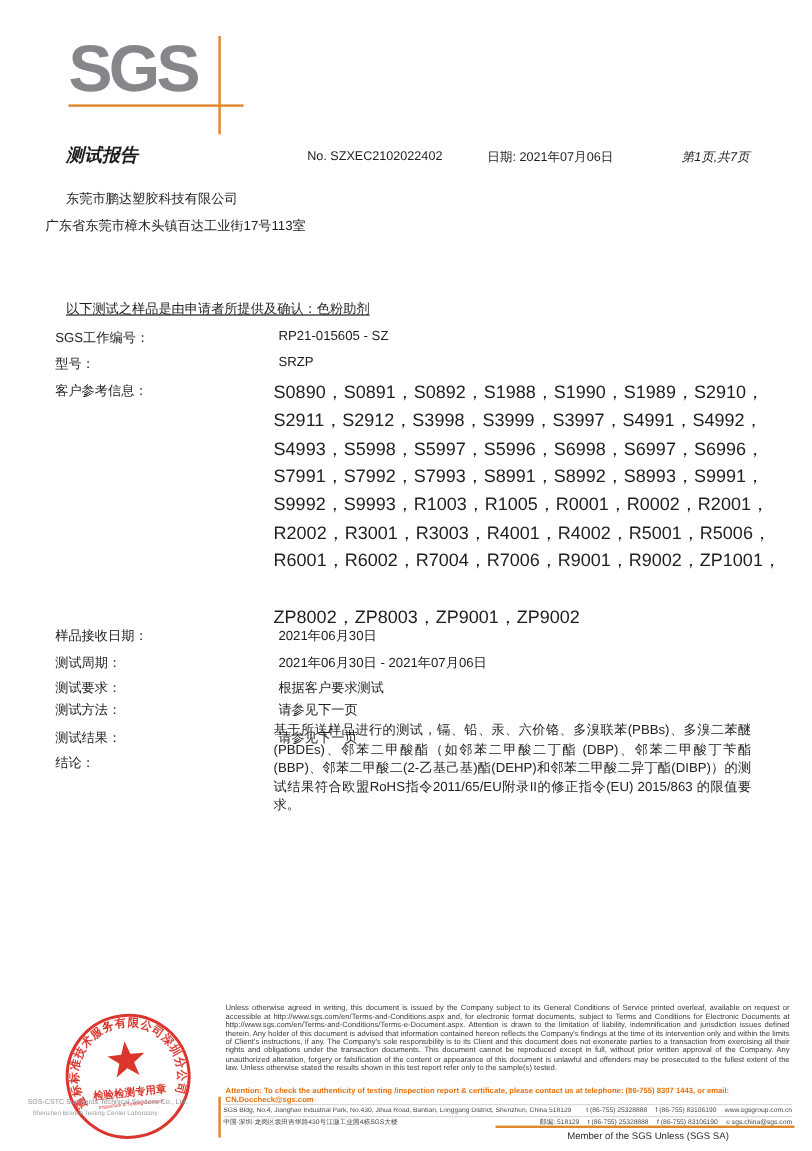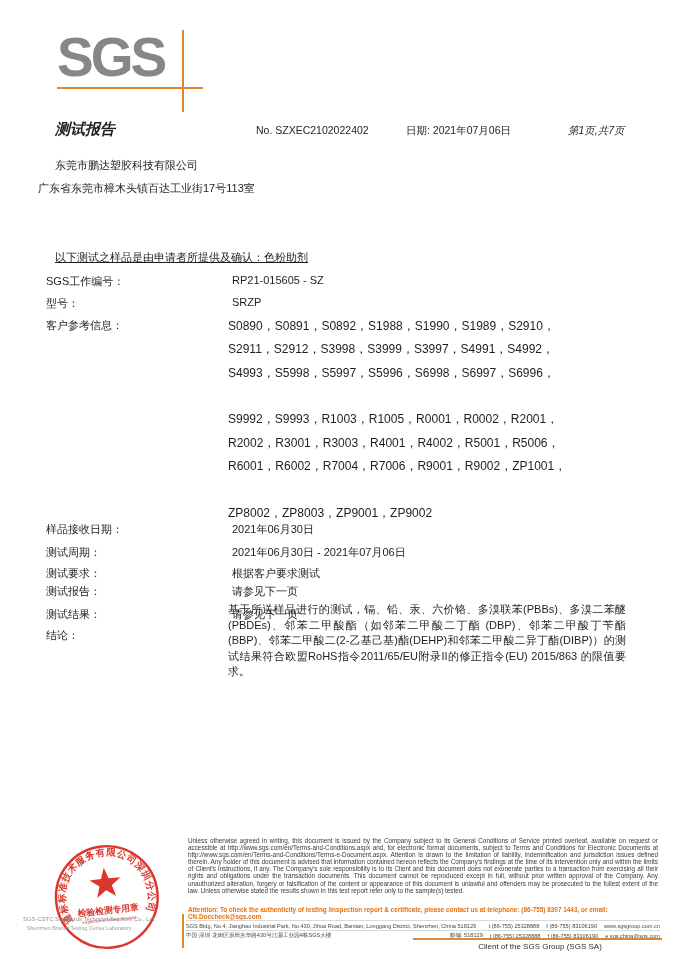--- a/index.html
+++ b/index.html
@@ -18,21 +18,21 @@
   .hdate{left:406px;}
   .hpage{left:568px;font-style:italic;}
   
   .co-name{position:absolute;left:55px;top:158px;font-size:11px;}
   .co-addr{position:absolute;left:38px;top:181px;font-size:11px;}
   .intro{position:absolute;left:55px;top:250px;font-size:11px;text-decoration:underline;}
   
   .frow{position:absolute;left:0;width:677px;font-size:11px;}
   .frow .lbl{position:absolute;left:46px;white-space:nowrap;}
   .frow .val{position:absolute;left:212px;white-space:nowrap;margin-left:20px;}
-  .ref-line{position:absolute;left:228px;font-size:12px;white-space:nowrap;}
+  .ref-line{position:absolute;left:228px;font-size:15px;white-space:nowrap;}
   .conc-val{position:absolute;left:228px;top:602px;width:398px;font-size:11px;
             line-height:15.5px;text-align:justify;white-space:normal;}
   
   .stamp{position:absolute;left:46px;top:838px;transform:rotate(-6deg);opacity:0.92;}
   .stamp-co1{position:absolute;left:23px;top:916px;width:165px;font-size:5.9px;color:#8e9193;white-space:nowrap;}
   .stamp-co2{position:absolute;left:27px;top:925px;width:165px;font-size:5.3px;color:#9aa0a2;white-space:nowrap;}
   .f-vline{position:absolute;left:182px;top:914px;width:1.5px;height:34px;background:#e0862c;}
   .disclaimer{position:absolute;left:188px;top:837px;width:470px;font-size:6.35px;
               line-height:7.1px;text-align:justify;color:#3b3b3b;}
   .attention{position:absolute;left:188px;top:906px;width:470px;font-size:6.4px;
@@ -73,39 +73,40 @@
     <span class="lbl">型号：</span>
     <span class="val">SRZP</span>
   </div>
 
   <div class="frow" style="top:318px">
     <span class="lbl">客户参考信息：</span>
   </div>
   <div class="ref-line" style="top:318px">S0890，S0891，S0892，S1988，S1990，S1989，S2910，</div>
   <div class="ref-line" style="top:341px">S2911，S2912，S3998，S3999，S3997，S4991，S4992，</div>
   <div class="ref-line" style="top:365px">S4993，S5998，S5997，S5996，S6998，S6997，S6996，</div>
+  <div class="ref-line" style="top:388px">S7991，S7992，S7993，S8991，S8992，S8993，S9991，</div>
   <div class="ref-line" style="top:411px">S9992，S9993，R1003，R1005，R0001，R0002，R2001，</div>
   <div class="ref-line" style="top:435px">R2002，R3001，R3003，R4001，R4002，R5001，R5006，</div>
   <div class="ref-line" style="top:458px">R6001，R6002，R7004，R7006，R9001，R9002，ZP1001，</div>
   <div class="ref-line" style="top:505px">ZP8002，ZP8003，ZP9001，ZP9002</div>
 
   <div class="frow" style="top:522px">
     <span class="lbl">样品接收日期：</span>
     <span class="val">2021年06月30日</span>
   </div>
   <div class="frow" style="top:545px">
     <span class="lbl">测试周期：</span>
     <span class="val">2021年06月30日 - 2021年07月06日</span>
   </div>
   <div class="frow" style="top:566px">
     <span class="lbl">测试要求：</span>
     <span class="val">根据客户要求测试</span>
   </div>
   <div class="frow" style="top:584px">
-    <span class="lbl">测试报告：</span>
+    <span class="lbl">测试方法：</span>
     <span class="val">请参见下一页</span>
   </div>
   <div class="frow" style="top:607px">
     <span class="lbl">测试结果：</span>
     <span class="val">请参见下一页</span>
   </div>
   <div class="frow" style="top:628px">
     <span class="lbl">结论：</span>
   </div>
   <div class="conc-val">基于所送样品进行的测试，镉、铅、汞、六价铬、多溴联苯(PBBs)、多溴二苯醚(PBDEs)、邻苯二甲酸酯（如邻苯二甲酸二丁酯 (DBP)、邻苯二甲酸丁苄酯(BBP)、邻苯二甲酸二(2-乙基己基)酯(DEHP)和邻苯二甲酸二异丁酯(DIBP)）的测试结果符合欧盟RoHS指令2011/65/EU附录II的修正指令(EU) 2015/863 的限值要求。</div>
@@ -138,15 +139,15 @@
   </div>
   <div class="addr-row addr2">
     <span class="addr-main">中国·深圳·龙岗区坂田吉华路430号江灏工业园4栋SGS大楼</span>
     <span class="addr-part">邮编: 518129</span>
     <span class="addr-part">t (86-755) 25328888</span>
     <span class="addr-part">f (86-755) 83106190</span>
     <span class="addr-part">e sgs.china@sgs.com</span>
   </div>
 
   <div class="f-hline"></div>
-  <div class="member">Client of the SGS Group (SGS SA)</div>
+  <div class="member">Member of the SGS Unless (SGS SA)</div>
 
 </div>
 
 </body></html>

